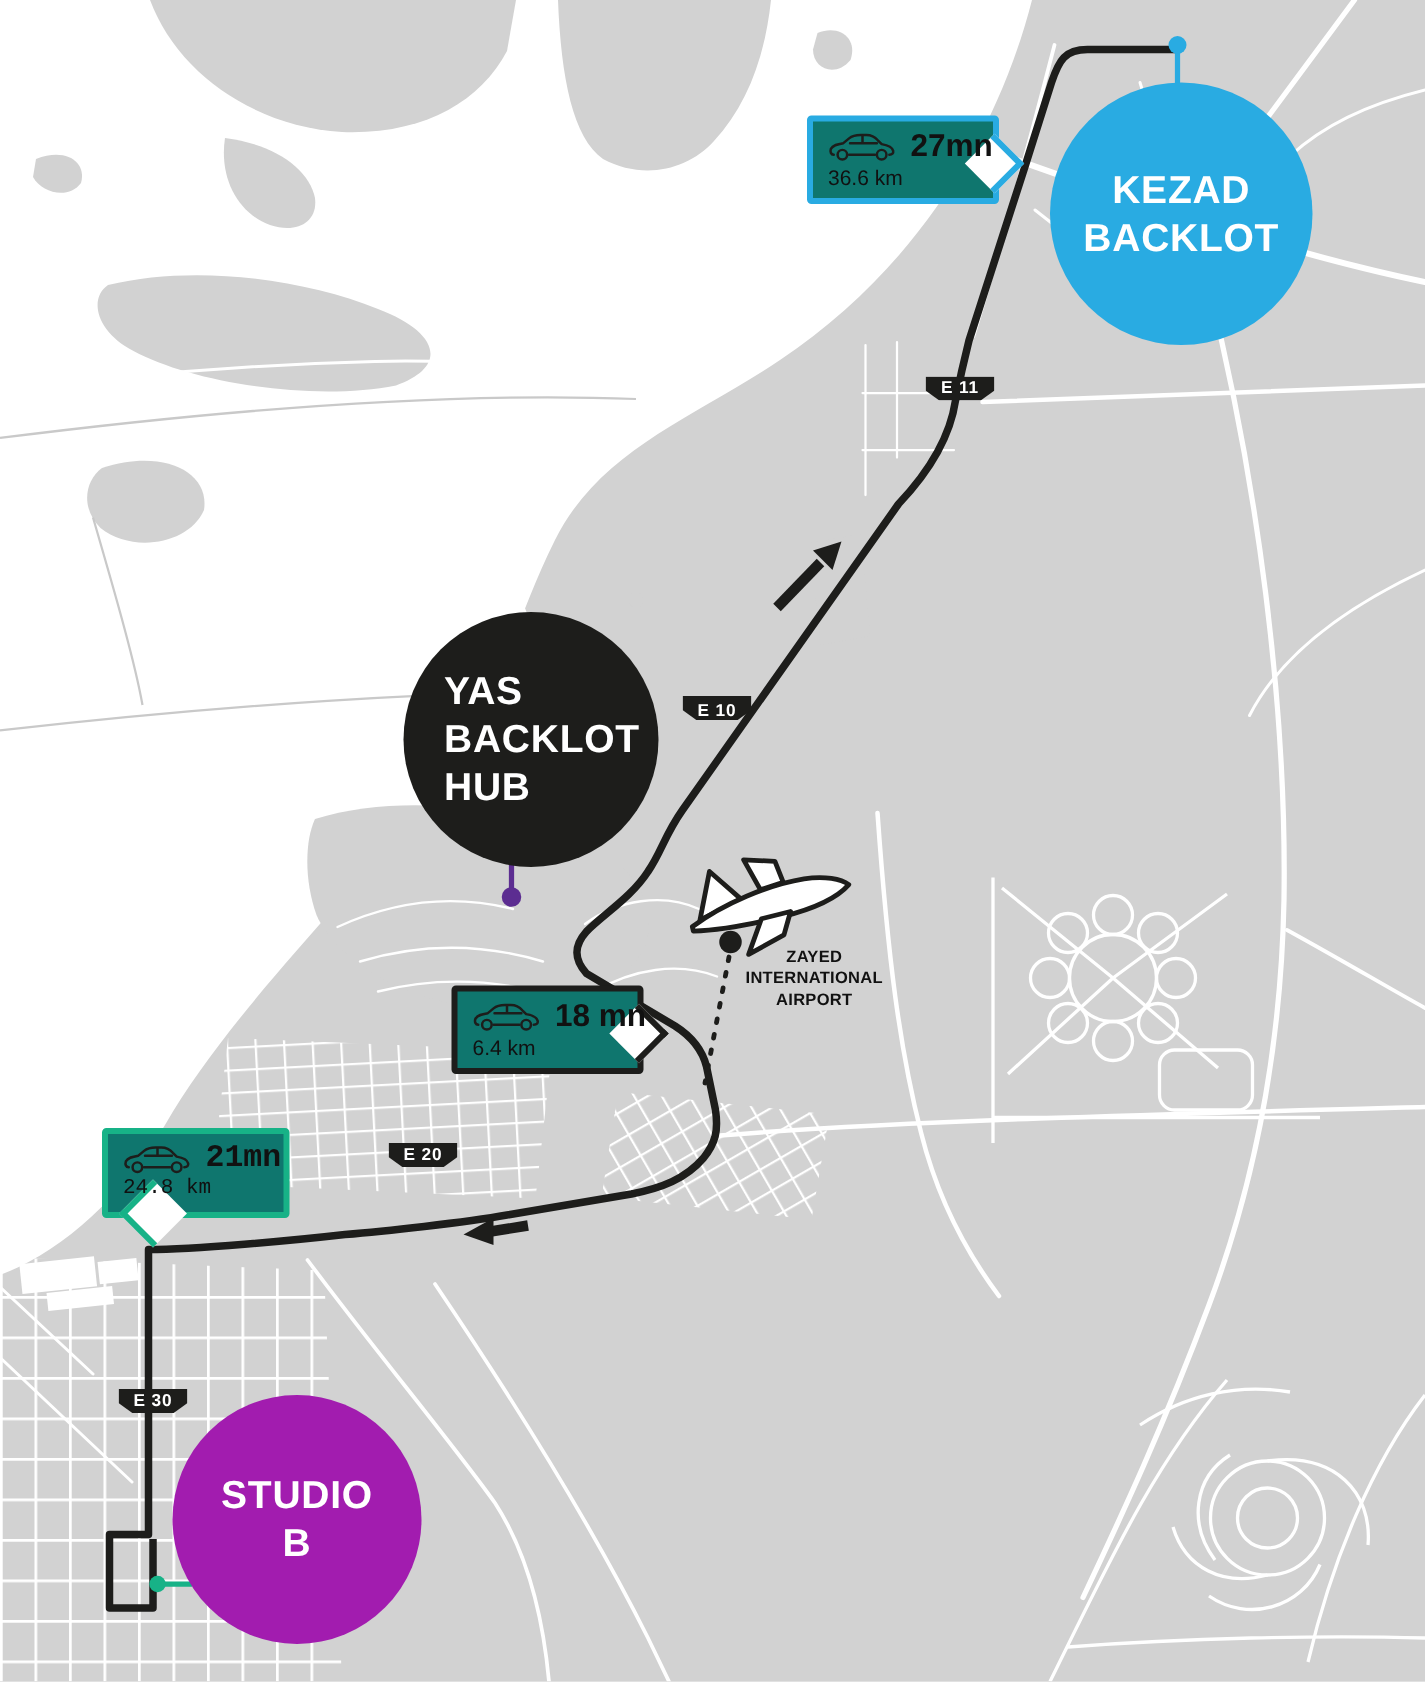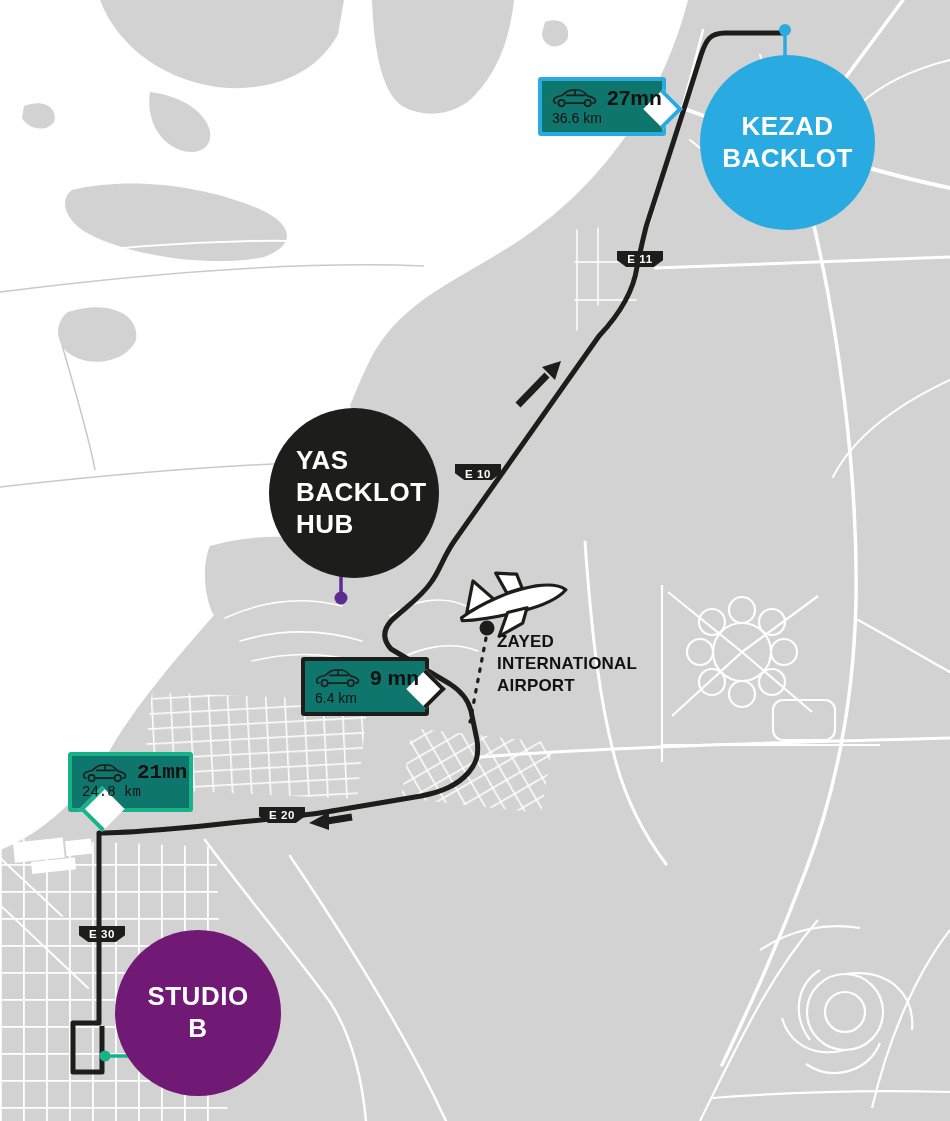--- a/index.html
+++ b/index.html
@@ -12,21 +12,21 @@
 
   
   .circle{
     position:absolute;border-radius:50%;display:flex;flex-direction:column;
     justify-content:center;align-items:center;z-index:3;
     color:#fff;font-weight:bold;font-size:26px;line-height:1.22;letter-spacing:.5px;
     text-align:center;
   }
   .c-kezad{left:700px;top:55px;width:175px;height:175px;background:#29abe2;}
   .c-yas{left:269px;top:408px;width:170px;height:170px;background:#1d1d1b;align-items:flex-start;text-align:left;padding-left:27px;box-sizing:border-box;}
-  .c-studio{left:115px;top:930px;width:166px;height:166px;background:#701a75;}
+  .c-studio{left:115px;top:930px;width:166px;height:166px;background:#a21caf;}
 
   
   .rbadge{
     position:absolute;background:#0f766e;border:4px solid #1d1d1b;border-radius:3px;
     box-sizing:border-box;z-index:4;padding:5px 8px 5px 10px;
   }
   .rbadge .row{display:flex;align-items:center;gap:9px;position:relative;z-index:2;}
   .rbadge .dur{font-weight:bold;font-size:21px;color:#111;white-space:nowrap;}
   .rbadge .dist{font-size:14px;color:#111;margin-top:0px;position:relative;z-index:2;}
   .b-kezad{left:538px;top:77px;width:128px;height:59px;border-color:#29abe2;}
@@ -45,26 +45,26 @@
 
   
   .road-badge{
     position:absolute;background:#1d1d1b;color:#fff;font-weight:bold;font-size:11.5px;
     width:46px;height:16px;display:flex;align-items:center;justify-content:center;
     letter-spacing:.6px;z-index:2;
     clip-path:polygon(0 0,100% 0,100% 58%,80% 100%,20% 100%,0 58%);
   }
   .rb-e11{left:617px;top:251px;}
   .rb-e10{left:455px;top:464px;align-items:flex-end;}
-  .rb-e20{left:259px;top:807px;}
+  .rb-e20{left:259px;top:762px;}
   .rb-e30{left:79px;top:926px;}
 
   .airport-label{
     position:absolute;left:497px;top:631px;z-index:2;color:#111;
-    font-size:17px;font-weight:bold;line-height:1.3;letter-spacing:.2px;
+    font-size:11px;font-weight:bold;line-height:1.3;letter-spacing:.2px;text-align:center;
   }
 </style>
 </head>
 <body>
 
 <div class="stage">
 
   <svg class="map-svg" viewBox="0 0 950 1121">
     <defs>
       <pattern id="gA" width="19" height="15" patternUnits="userSpaceOnUse" patternTransform="rotate(-3)">
@@ -237,21 +237,21 @@
 
   <div class="rbadge b-yas">
     <span class="ptr ptr-right"></span>
     <div class="row">
       <svg class="car" viewBox="0 0 72 32" stroke="#1d1d1b" stroke-width="2.6" fill="none" stroke-linecap="round" stroke-linejoin="round">
         <path d="M6,24 C3,24 2,21 3,18 C5,14 10,13 16,12 L22,7 C25,4.5 29,3.5 34,3.5 L40,3.5 C45,3.5 49,5.5 52,9 L56,13 C62,14 67,16 68,20 C68.5,22.5 67,24 64,24"></path>
         <path d="M23,12 H51 M36,4.5 V12 M22,24 H49"></path>
         <circle cx="15" cy="24" r="5"></circle>
           <circle cx="56" cy="24" r="5"></circle>
       </svg>
-      <span class="dur">9 mn</span>
+      <span class="dur">18 mn</span>
     </div>
     <div class="dist">6.4 km</div>
   </div>
 
   <div class="rbadge b-studio">
     <span class="ptr ptr-down"></span>
     <div class="row">
       <svg class="car" viewBox="0 0 72 32" stroke="#1d1d1b" stroke-width="2.6" fill="none" stroke-linecap="round" stroke-linejoin="round">
         <path d="M6,24 C3,24 2,21 3,18 C5,14 10,13 16,12 L22,7 C25,4.5 29,3.5 34,3.5 L40,3.5 C45,3.5 49,5.5 52,9 L56,13 C62,14 67,16 68,20 C68.5,22.5 67,24 64,24"></path>
         <path d="M23,12 H51 M36,4.5 V12 M22,24 H49"></path>

